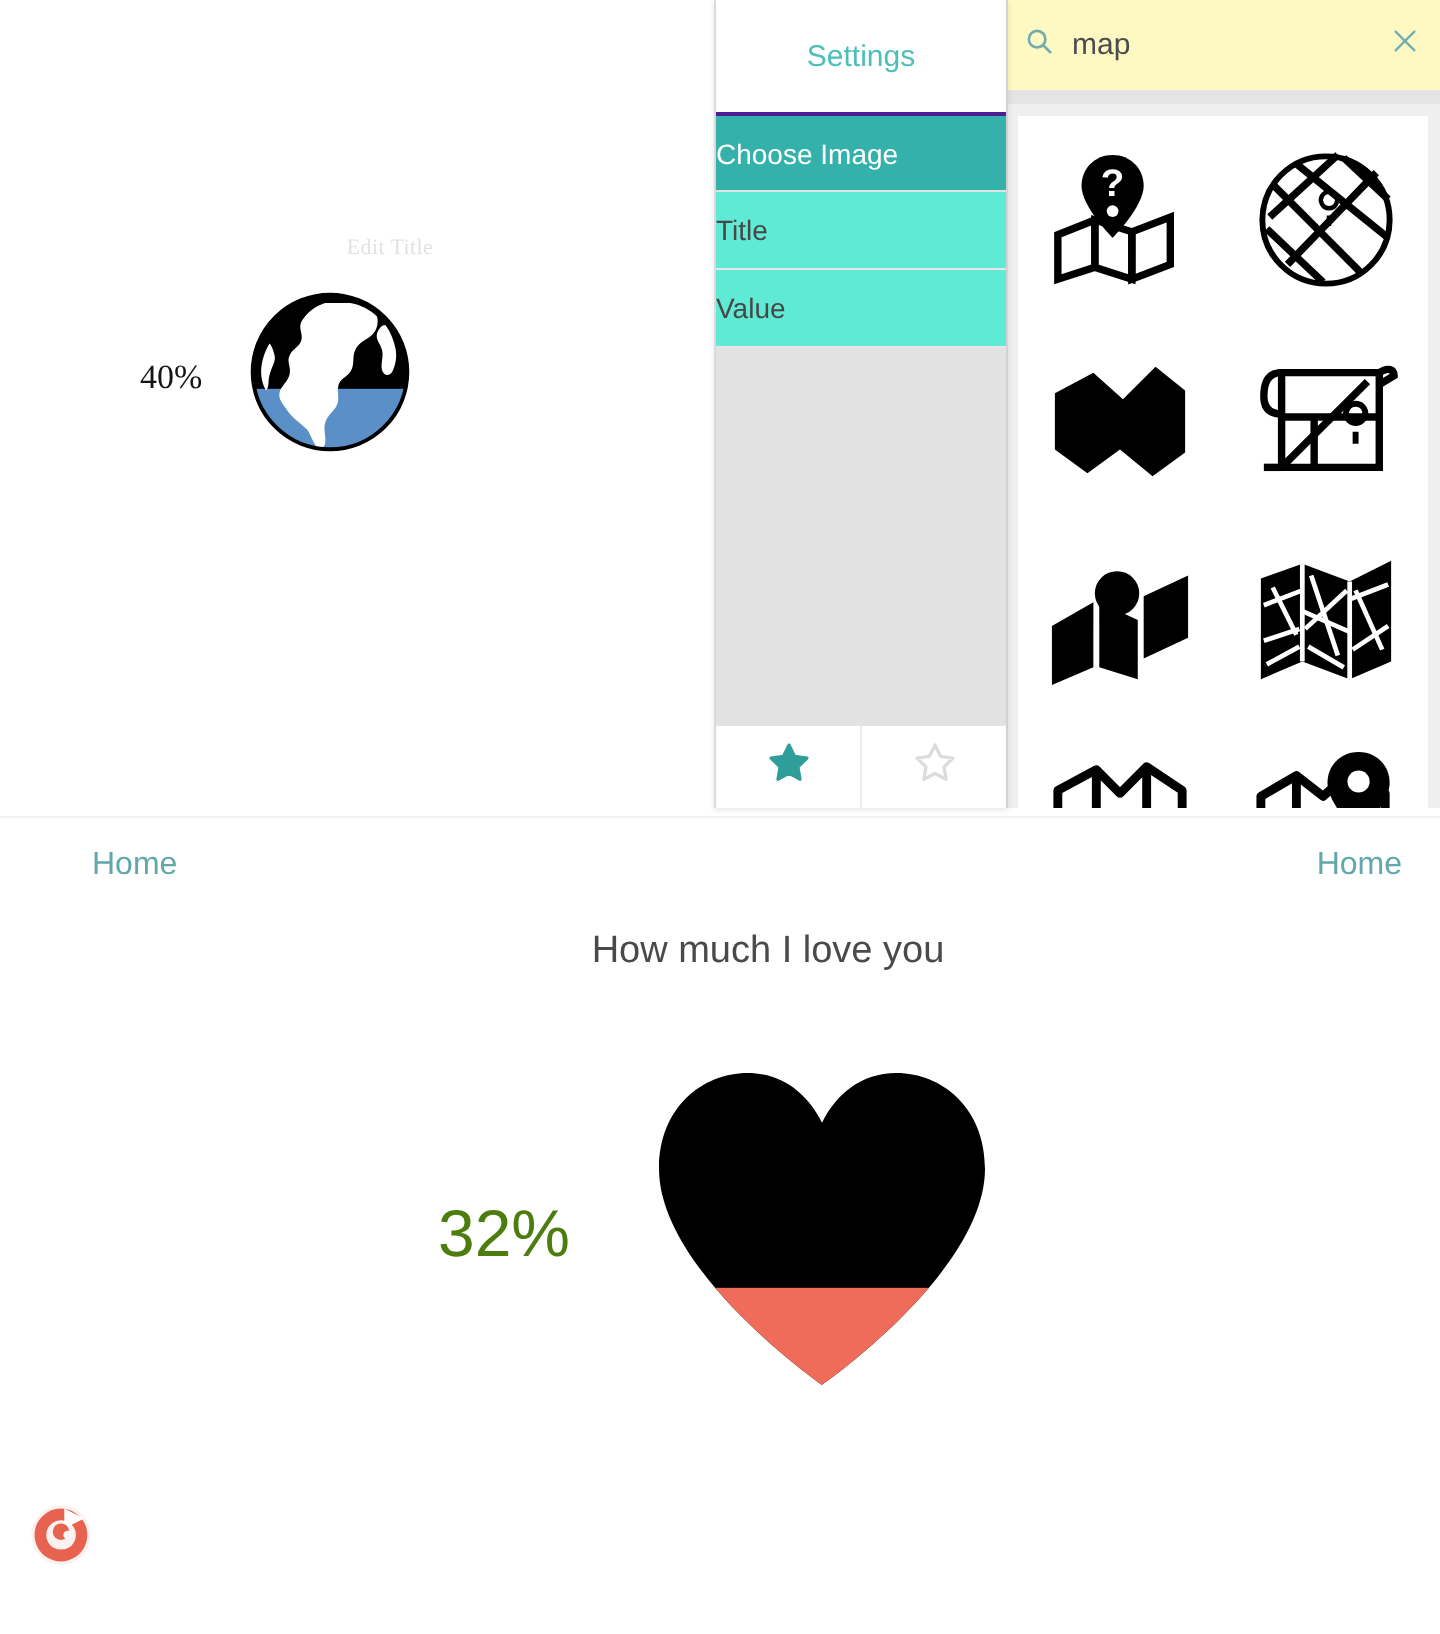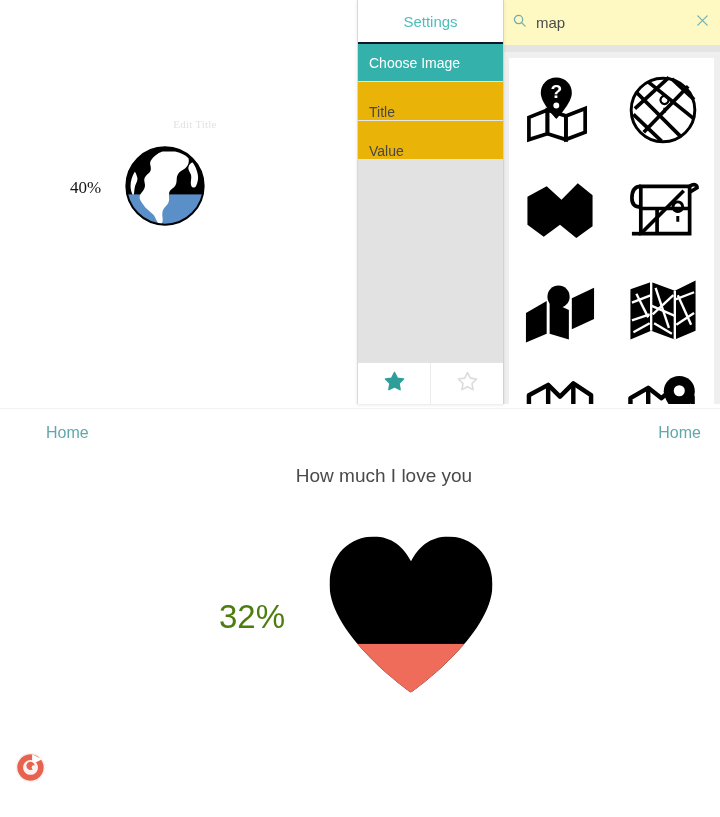--- a/index.html
+++ b/index.html
@@ -41,35 +41,34 @@
   #settings-panel {
     position: absolute; left: 357px; top: 0; width: 147px; height: 404px;
     background: #ffffff;
     border-left: 1px solid #dadada;
     border-right: 1px solid #d2d2d2;
     box-shadow: 0 1px 3px rgba(0,0,0,.10);
     display: flex; flex-direction: column;
     z-index: 20;
   }
   #settings-tabbar {
-    height: 44px; background: #ffffff;
-    border-bottom: 2px solid #0f172a;
+    height: 58px; background: #ffffff;
+    border-bottom: 2px solid #4c1d95;
     display: flex; align-items: center; justify-content: center;
   }
   #settings-tab-label { font-size: 15px; color: #4bbfb8; }
 
   #settings-list { background: #e2e2e2; flex: 0 0 auto; }
   .settings-row {
     height: 39px; display: flex; align-items: center;
-    padding-left: 11px;
     font-size: 14px;
     border-bottom: 1px solid #e2e2e2;
   }
   .settings-row.active { background: #35b1ab; color: #ffffff; height: 38px; }
-  .settings-row.plain { background: #eab308; color: #474747; border-bottom: 1px solid #e6e6e6; align-items: flex-end; }
+  .settings-row.plain { background: #5eead4; color: #474747; border-bottom: 1px solid #e6e6e6; }
 
   #settings-filler { flex: 1 1 auto; background: #e2e2e2; }
 
   #settings-footer {
     height: 42px; background: #ffffff; display: flex;
     border-top: 1px solid #e4e4e4;
   }
   .footer-tab {
     flex: 1; display: flex; align-items: center; justify-content: center;
   }

